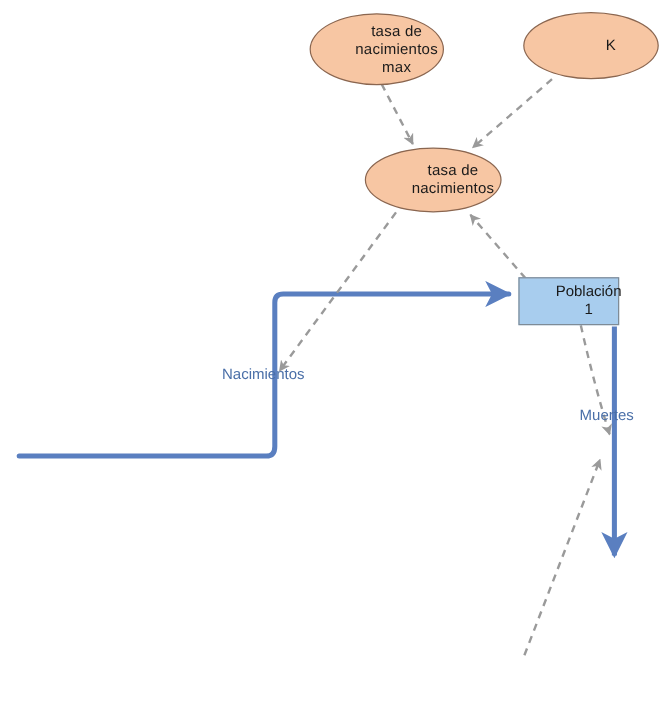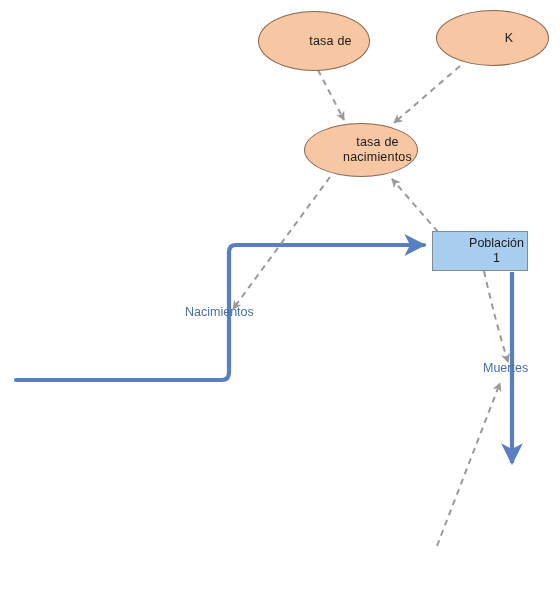--- a/index.html
+++ b/index.html
@@ -107,36 +107,37 @@
     </g>
 
     <g>
       <path d="M 437 546 L 500 383" fill="none" stroke="#9a9a9a" stroke-width="2" stroke-dasharray="6,5" marker-end="url(#linkHead)"></path>
     </g>
   </svg>
 
   <div class="node ellipse" style="left:258px; top:11px; width:112px; height:60px;">
     <div>
       <span>tasa de</span>
+      <span>nacimientos max</span>
     </div>
   </div>
 
   <div class="node ellipse" style="left:436px; top:10px; width:113px; height:56px;">
     <span>K</span>
   </div>
 
   <div class="node ellipse" style="left:304px; top:123px; width:114px; height:54px;">
     <div>
       <span>tasa de</span>
       <span>nacimientos</span>
     </div>
   </div>
 
-  <div class="node stock" style="left:432px; top:231px; width:96px; height:40px;">
+  <div class="node stock" style="left:432px; top:231px; width:84px; height:40px;">
     <span>Población 1</span>
   </div>
 
 
   <div class="flowlabel" style="left:185px; top:305px;">Nacimientos</div>
 
-  <div class="flowlabel" style="left:483px; top:361px;">Muertes</div>
+  <div class="flowlabel" style="left:483px; top:339px;">Muertes</div>
 
 </div>
 
 </body></html>

